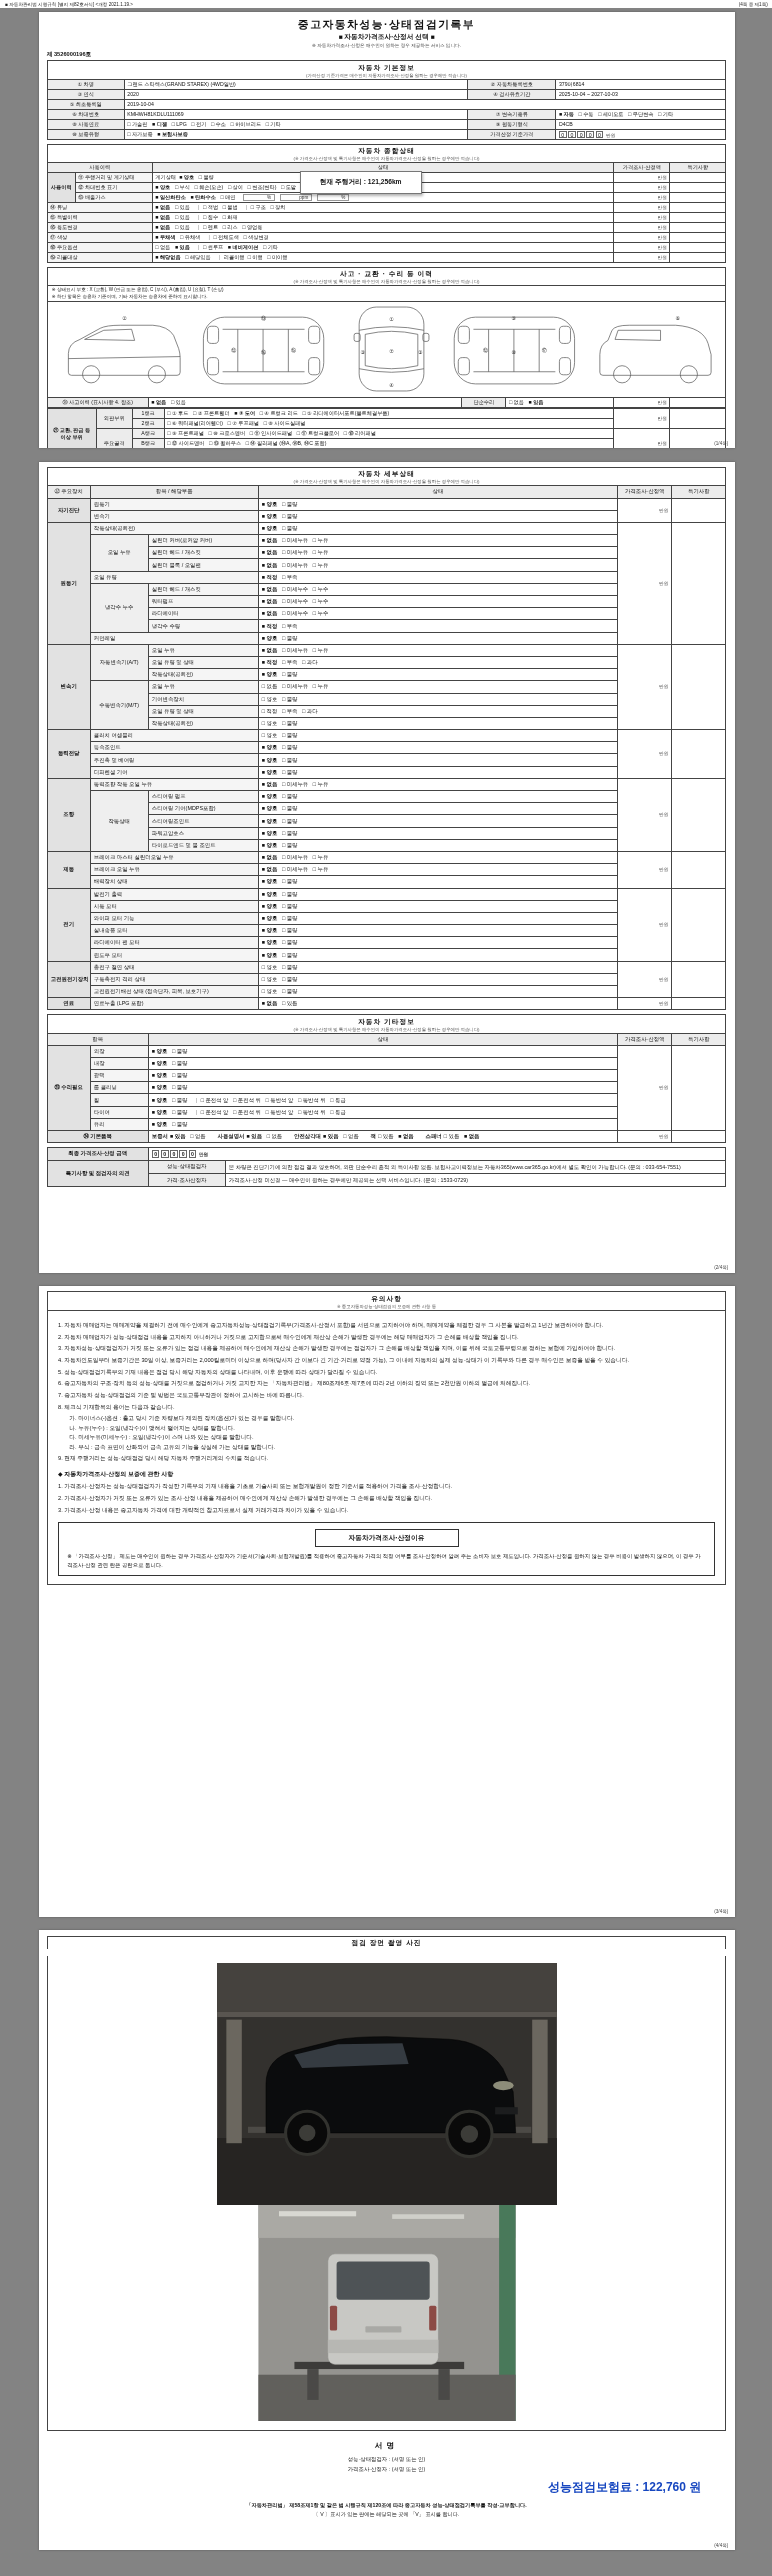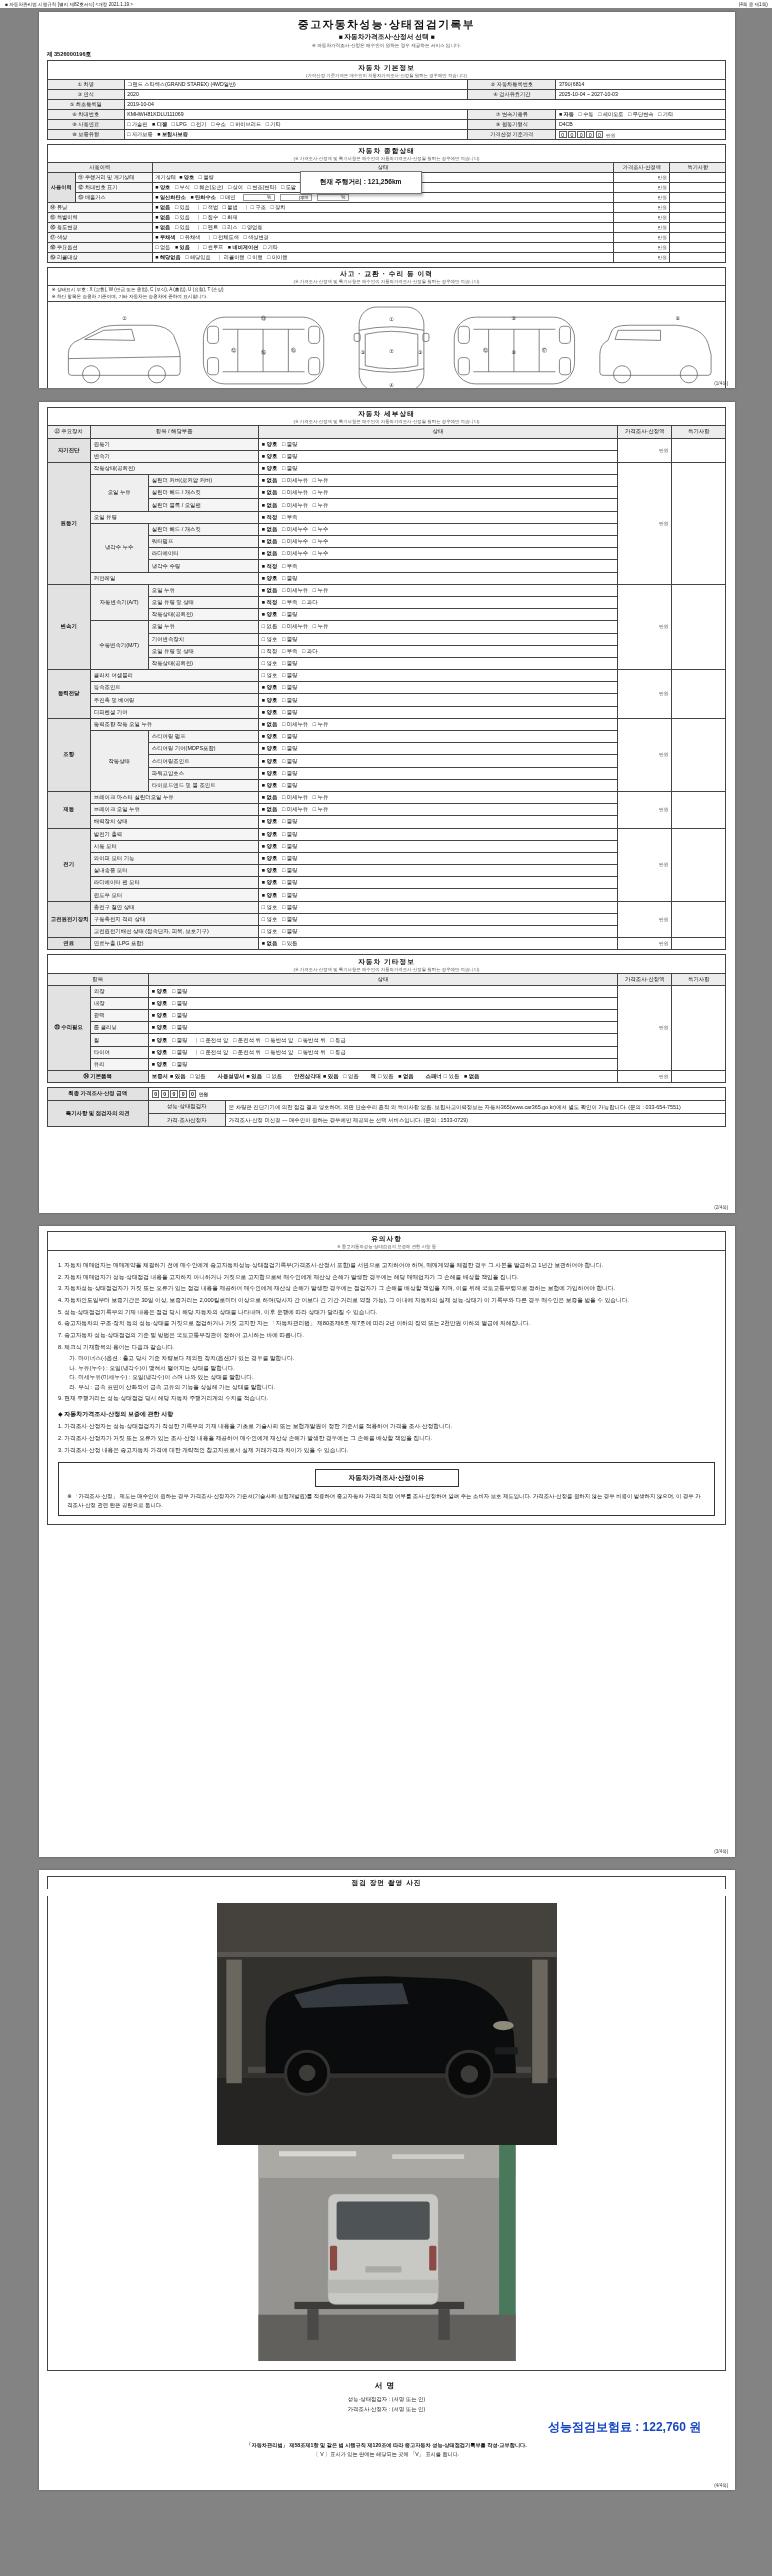--- a/index.html
+++ b/index.html
@@ -1,19 +1,19 @@
 <!DOCTYPE html>
 <html style="font-size:8.2px"><head>
 <meta charset="utf-8">
 <style>
 *{box-sizing:border-box;margin:0;padding:0}
 body{width:773px;min-height:2576px;background:#838383;font-family:"Liberation Sans","DejaVu Sans",sans-serif;color:#111}
 .topstrip{height:8.2px;background:#fff;display:flex;justify-content:space-between;align-items:center;padding:0 5.2px;font-size:4.6px;color:#222;margin-bottom:4.1px}
 .page{width:696px;margin:0 auto 13.4px;background:#fff;padding:5.2px 8.2px 9.3px;overflow:hidden;position:relative;box-shadow:0 0 2.1px rgba(0,0,0,.35)}
-#page1{height:376px}#page2{height:811px}#page3{height:631px}#page4{height:620px}
+#page1{height:436px}#page2{height:811px}#page3{height:631px}#page4{height:620px}
 .pagemark{position:absolute;bottom:2.6px;right:6.2px;font-size:4.6px;color:#444}
 .doc-header{text-align:center;margin:1px 0 2.1px}
 .doc-title{font-size:10.8px;font-weight:bold;letter-spacing:1.5px}
 .doc-sub{font-size:6.7px;font-weight:bold;margin-top:1px}
 .doc-note{font-size:4.6px;color:#444;margin-top:1px}
 .doc-no{font-size:5.7px;font-weight:bold;margin:1px 0 1.5px}
 .sec{margin-bottom:3.6px;position:relative}
 .sec-title{border:0.5px solid #444;border-bottom:0;text-align:center;padding:1.5px 0 1px;background:#fff}
 .sec-title .big{font-size:6.7px;font-weight:bold;letter-spacing:1px}
 .sec-title .sub{font-size:4.4px;color:#555;display:block}

